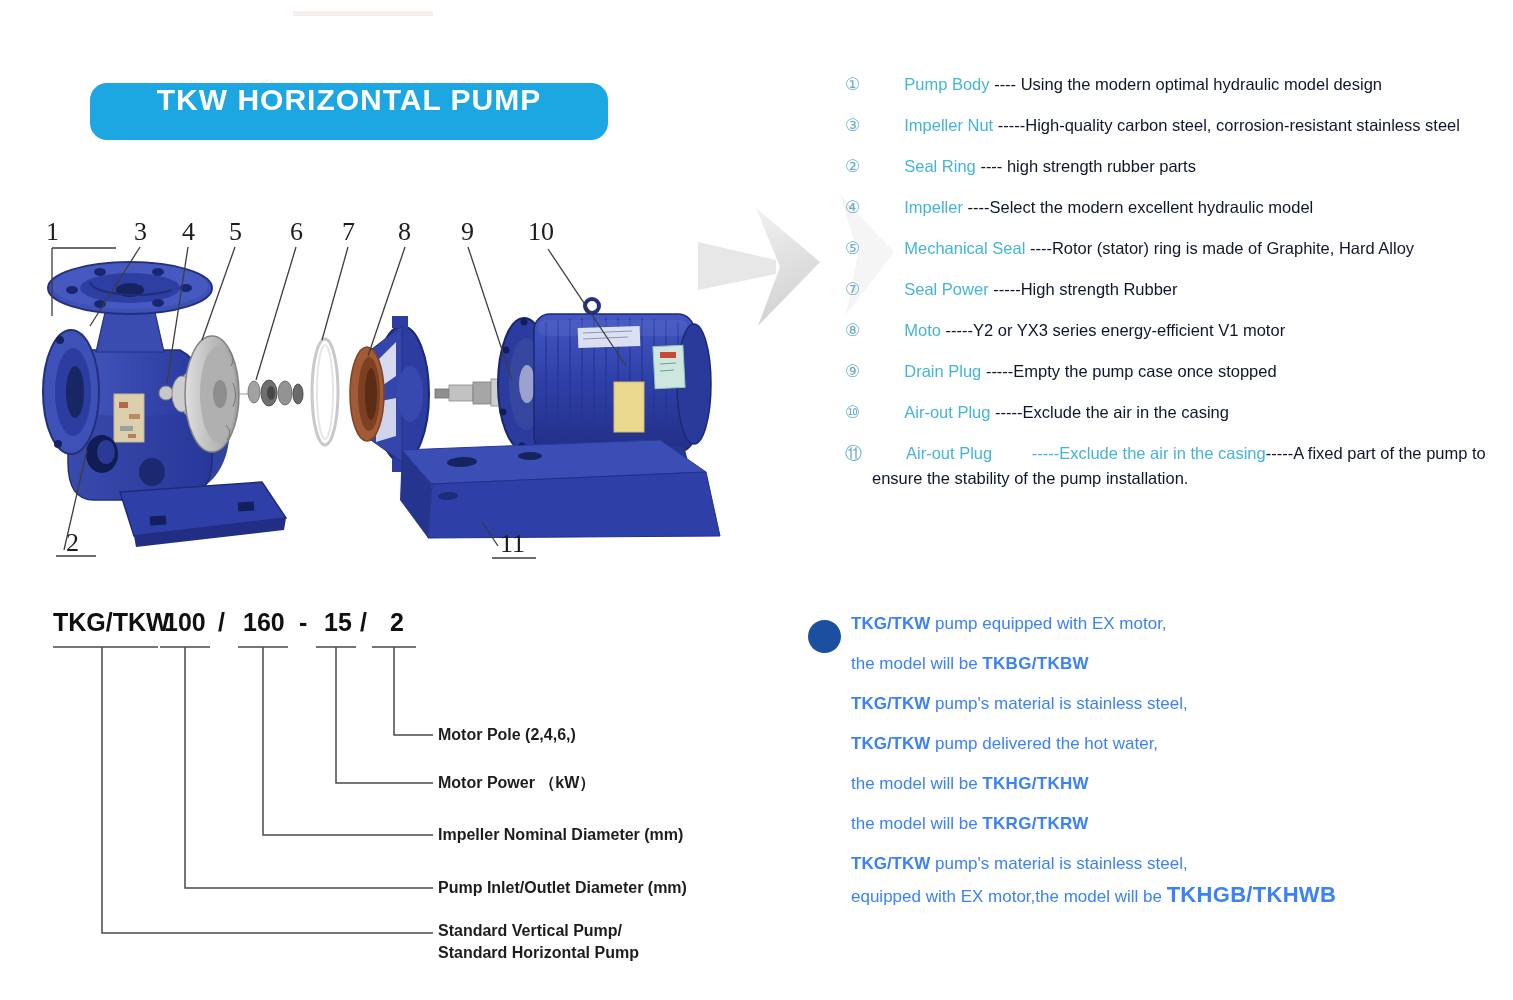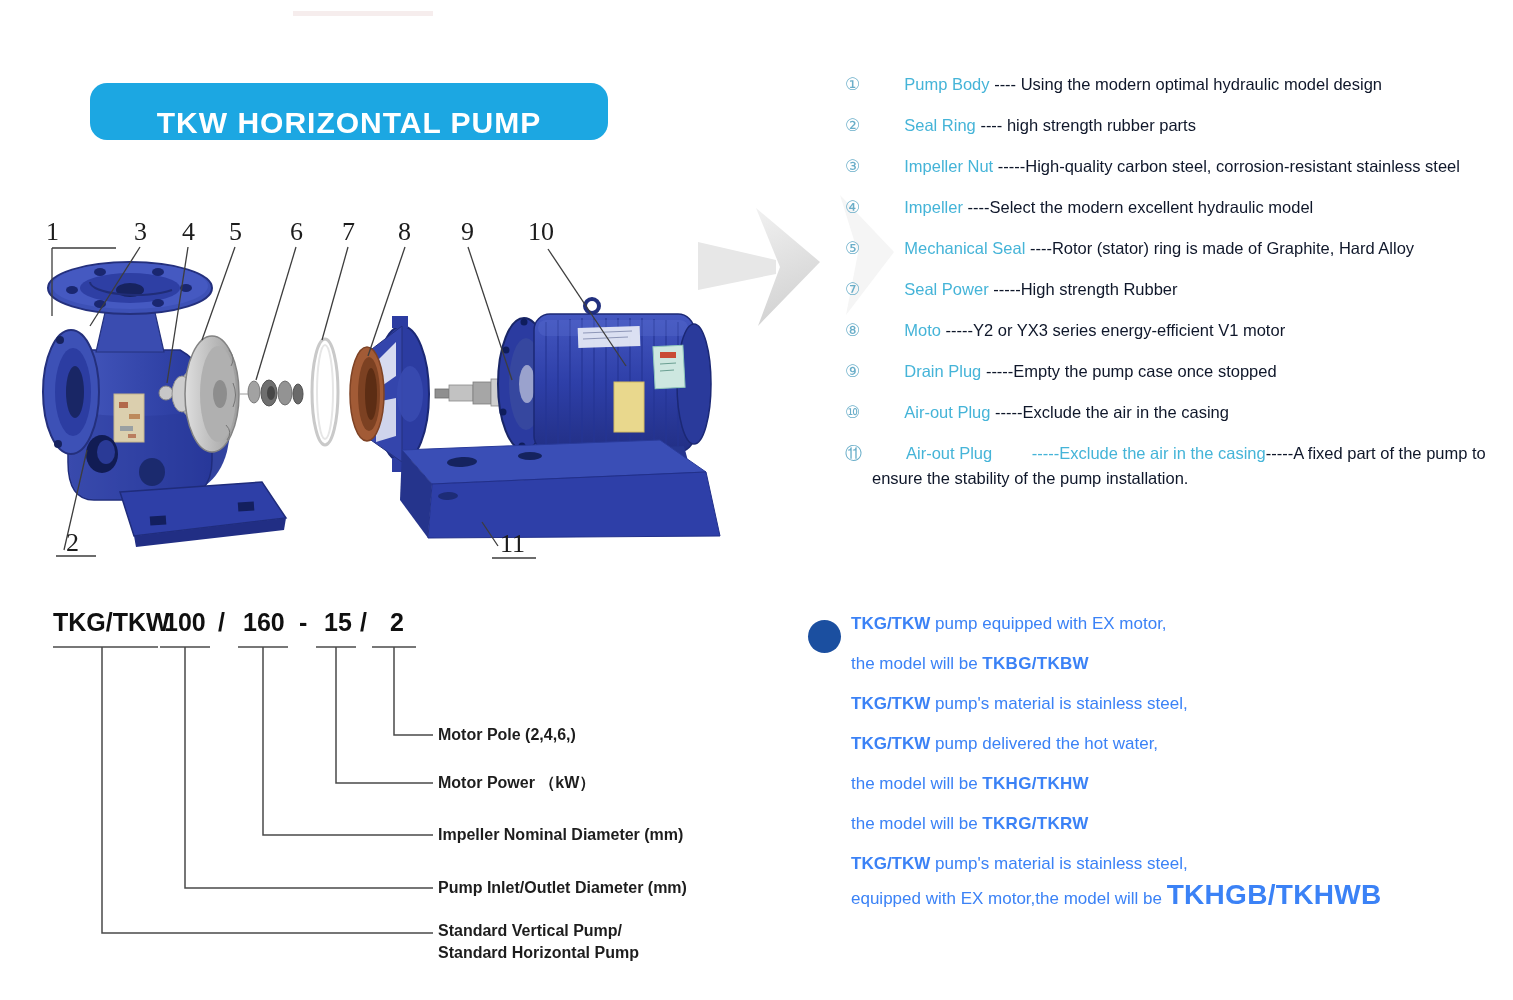--- a/index.html
+++ b/index.html
@@ -2,21 +2,21 @@
 <html style="--cyan: #45b4d8; --cyan-dim: #6aaec9;"><head>
 <meta charset="utf-8">
 <style>
   html,body{margin:0;padding:0;background:#fff;}
   .page{position:relative;width:1513px;height:1000px;background:#fff;overflow:hidden;
         font-family:"Liberation Sans","DejaVu Sans",sans-serif;}
 
   .top-strip{position:absolute;left:293px;top:11px;width:140px;height:5px;background:#f6eded;}
 
   .banner{position:absolute;left:90px;top:83px;width:518px;height:57px;background:#1ca7e2;
-          border-radius:17px;display:flex;align-items:flex-end;justify-content:center;}
+          border-radius:17px;display:flex;align-items:flex-start;justify-content:center;}
   .banner-title{color:#fff;font-size:30px;font-weight:bold;letter-spacing:1px;}
 
   .pump-svg{position:absolute;left:30px;top:200px;}
   .arrow-svg{position:absolute;left:688px;top:190px;}
   .model-svg{position:absolute;left:40px;top:595px;}
 
   .callout-num{font-family:"Liberation Serif","DejaVu Serif",serif;font-size:26px;fill:#1c1c1c;}
   .model-seg{font-family:"Liberation Sans",sans-serif;font-size:25px;font-weight:bold;fill:#101010;}
   .model-label{font-family:"Liberation Sans",sans-serif;font-size:16px;font-weight:bold;fill:#1d1d1d;}
   .tree-line{stroke:#4a4a4a;stroke-width:1.5;fill:none;}
@@ -30,21 +30,21 @@
   .part-desc{color:#0f172a;}
 
   .variants{position:absolute;left:806px;top:612px;width:700px;}
   .variant-bullet{position:absolute;left:2px;top:8px;width:33px;height:33px;border-radius:50%;
                   background:#1b4fa0;}
   .variant-lines{margin-left:45px;}
   .variant-line{font-size:17px;color:#3b82f6;line-height:24px;margin-bottom:16px;}
   .variant-line.tight{margin-bottom:7px;}
   .variant-line .lead{font-weight:bold;}
   .variant-line .strong{font-weight:bold;letter-spacing:0.3px;}
-  .variant-line .strong.large{font-size:28px;}
+  .variant-line .strong.large{font-size:22px;}
 </style>
 </head>
 <body>
 
 <div class="page">
 
   <div class="top-strip"></div>
 
   <div class="banner" style="background: rgb(28, 167, 226);">
     <div class="banner-title" style="color: rgb(255, 255, 255);">TKW HORIZONTAL PUMP</div>
@@ -234,22 +234,22 @@
           <stop offset="1" stop-color="#d2d2d2"></stop>
       </linearGradient>
     </defs>
     <polygon points="152,5 206,62 158,125 170,63" fill="#f5f5f5"></polygon>
     <polygon points="10,52 88,70 88,84 10,100" fill="#e7e7e7"></polygon>
     <polygon points="68,18 132,72 70,136 92,77" fill="url(#gArr)"></polygon>
   </svg>
 
   <div class="parts-list">
       <div class="part-row"><span class="part-num">①</span><span class="part-name">Pump Body</span><span class="part-desc"> ---- Using the modern optimal hydraulic model design</span></div>
+      <div class="part-row"><span class="part-num">③</span><span class="part-name">Impeller Nut</span><span class="part-desc"> -----High-quality carbon steel, corrosion-resistant stainless steel</span></div>
       <div class="part-row"><span class="part-num">②</span><span class="part-name">Seal Ring</span><span class="part-desc"> ---- high strength rubber parts</span></div>
-      <div class="part-row"><span class="part-num">③</span><span class="part-name">Impeller Nut</span><span class="part-desc"> -----High-quality carbon steel, corrosion-resistant stainless steel</span></div>
       <div class="part-row"><span class="part-num">④</span><span class="part-name">Impeller</span><span class="part-desc"> ----Select the modern excellent hydraulic model</span></div>
       <div class="part-row"><span class="part-num">⑤</span><span class="part-name">Mechanical Seal</span><span class="part-desc"> ----Rotor (stator) ring is made of Graphite, Hard Alloy</span></div>
       <div class="part-row"><span class="part-num">⑦</span><span class="part-name">Seal Power</span><span class="part-desc"> -----High strength Rubber</span></div>
       <div class="part-row"><span class="part-num">⑧</span><span class="part-name">Moto</span><span class="part-desc"> -----Y2 or YX3 series energy-efficient V1 motor</span></div>
       <div class="part-row"><span class="part-num">⑨</span><span class="part-name">Drain Plug</span><span class="part-desc"> -----Empty the pump case once stopped</span></div>
       <div class="part-row"><span class="part-num">⑩</span><span class="part-name">Air-out Plug</span><span class="part-desc"> -----Exclude the air in the casing</span></div>
       <div class="part-row"><span class="part-num">⑪</span><span class="part-name">Air-out Plug</span><span class="part-name"> -----Exclude the air in the casing</span><span class="part-desc">-----A fixed part of the pump to ensure the stability of the pump installation.</span></div>
     </div>
 
   <svg class="model-svg" width="710" height="400" viewBox="0 0 710 400">

